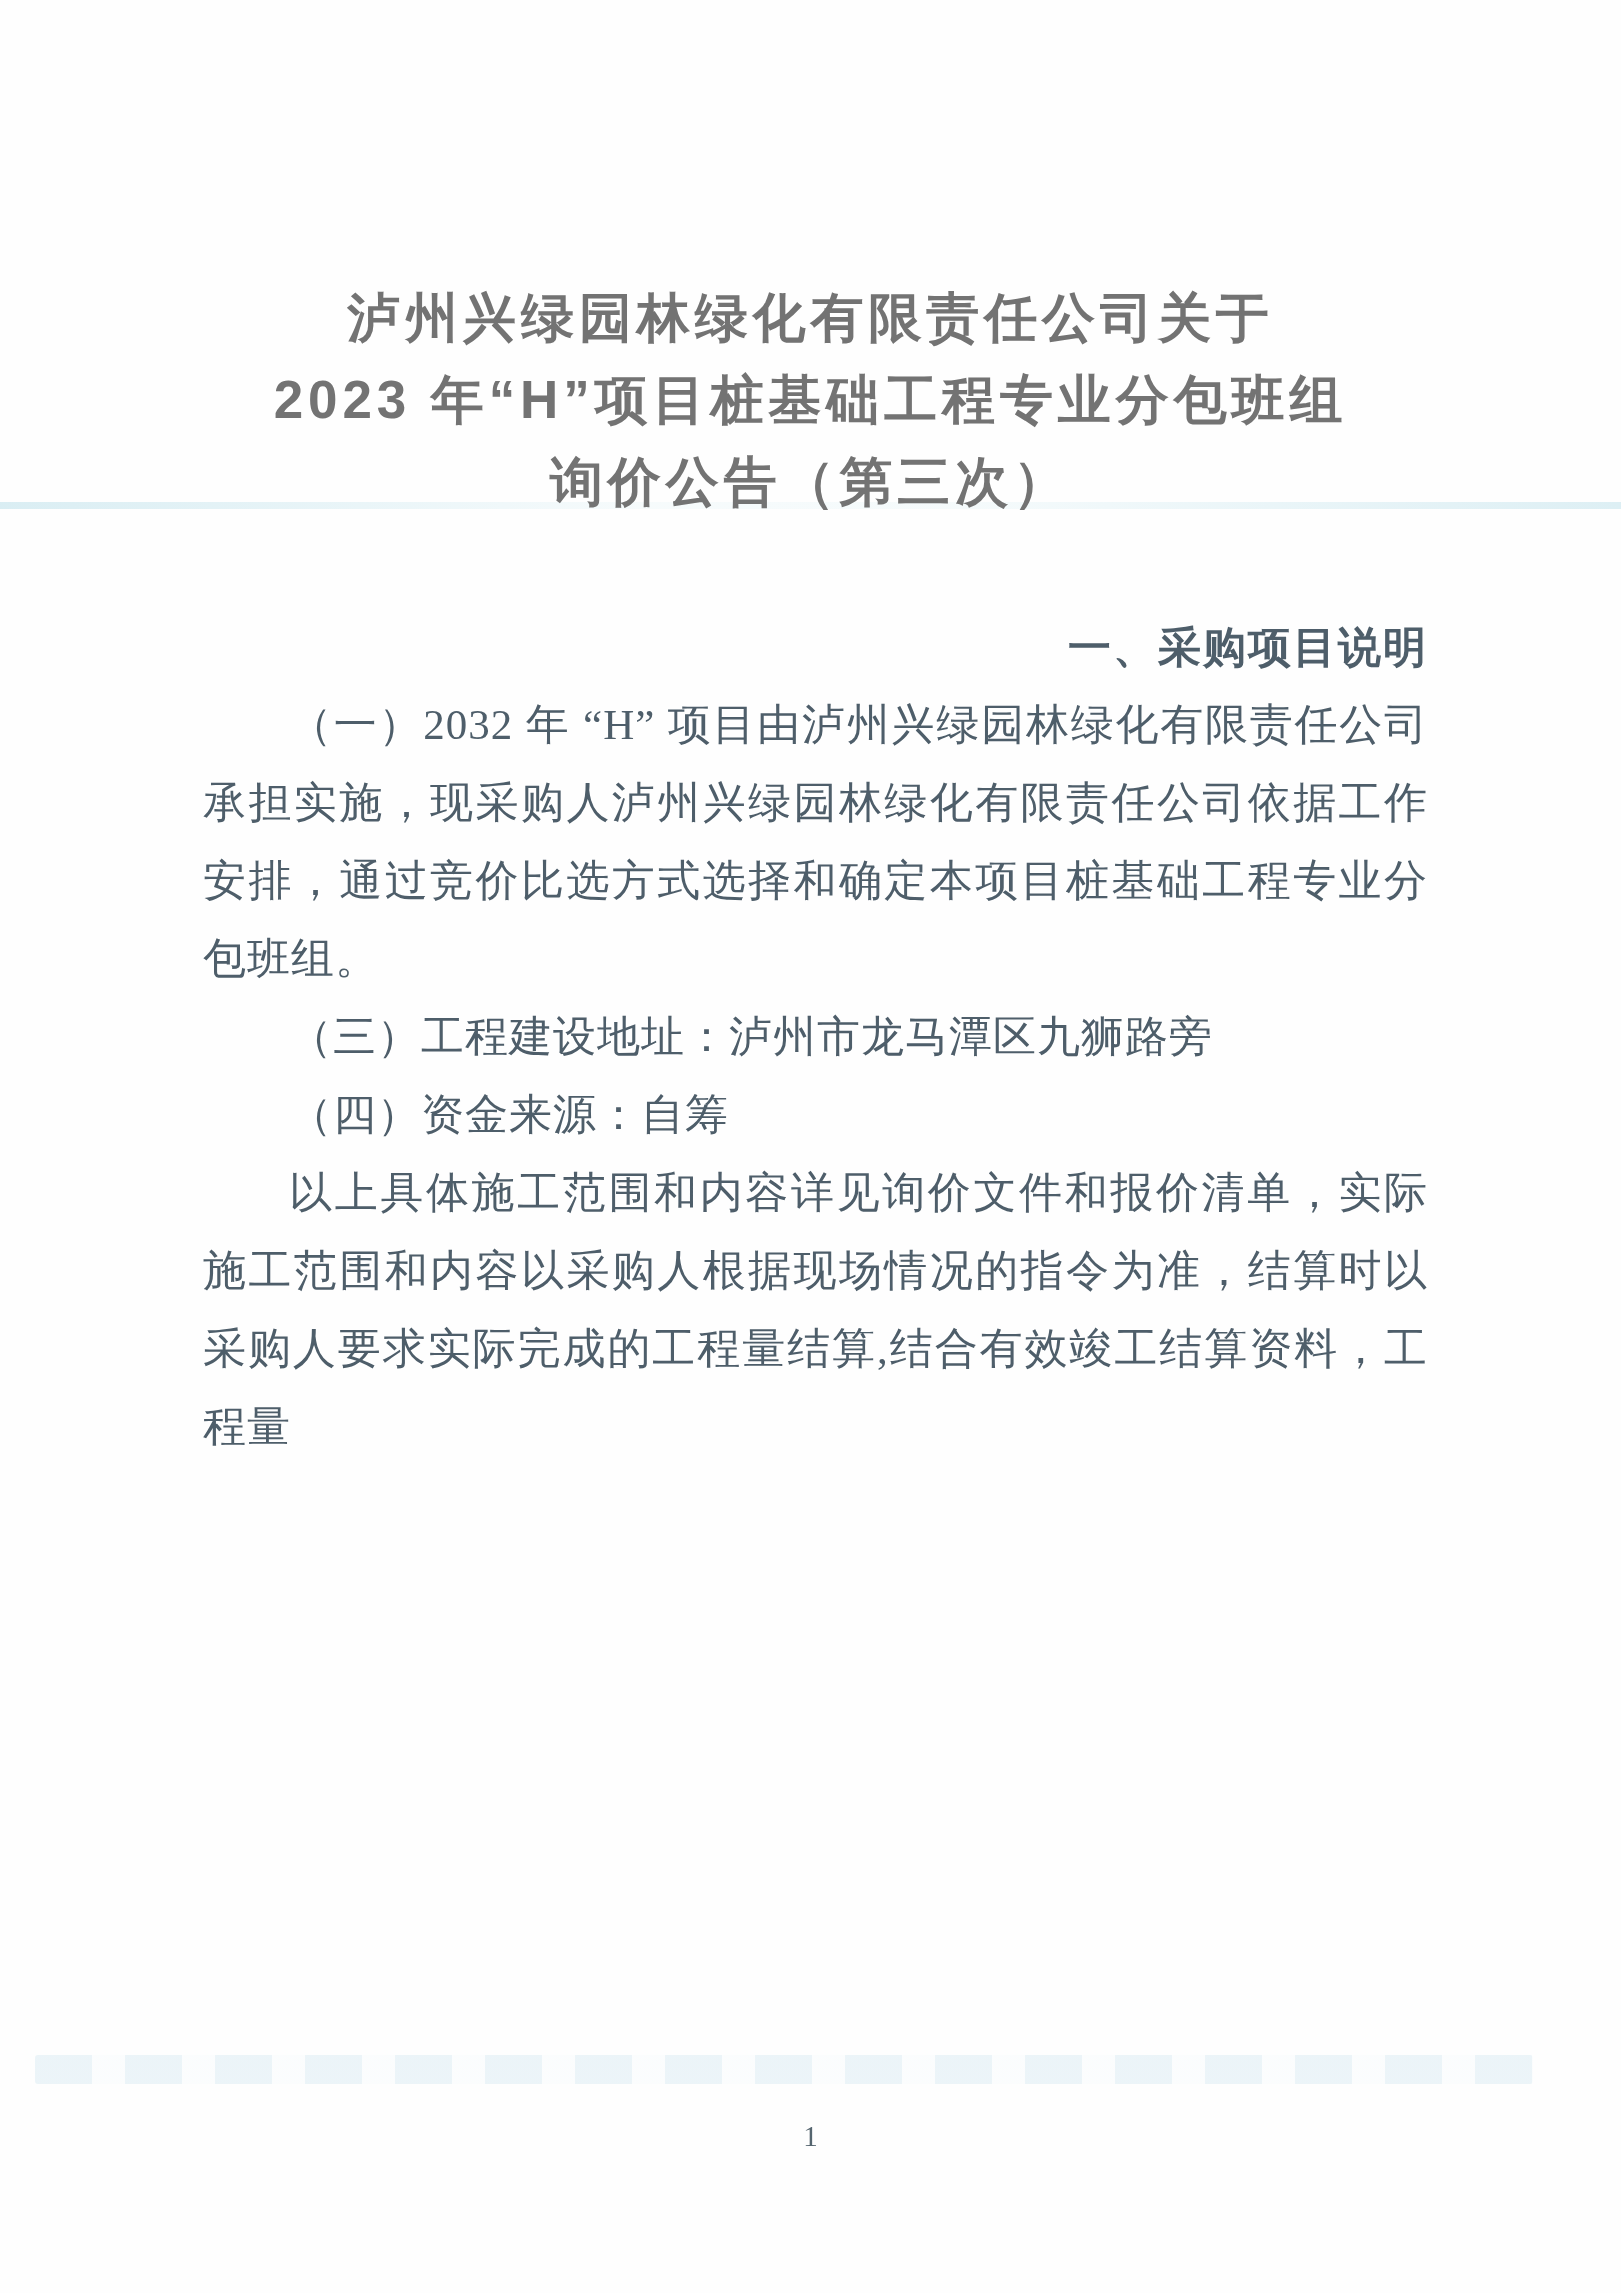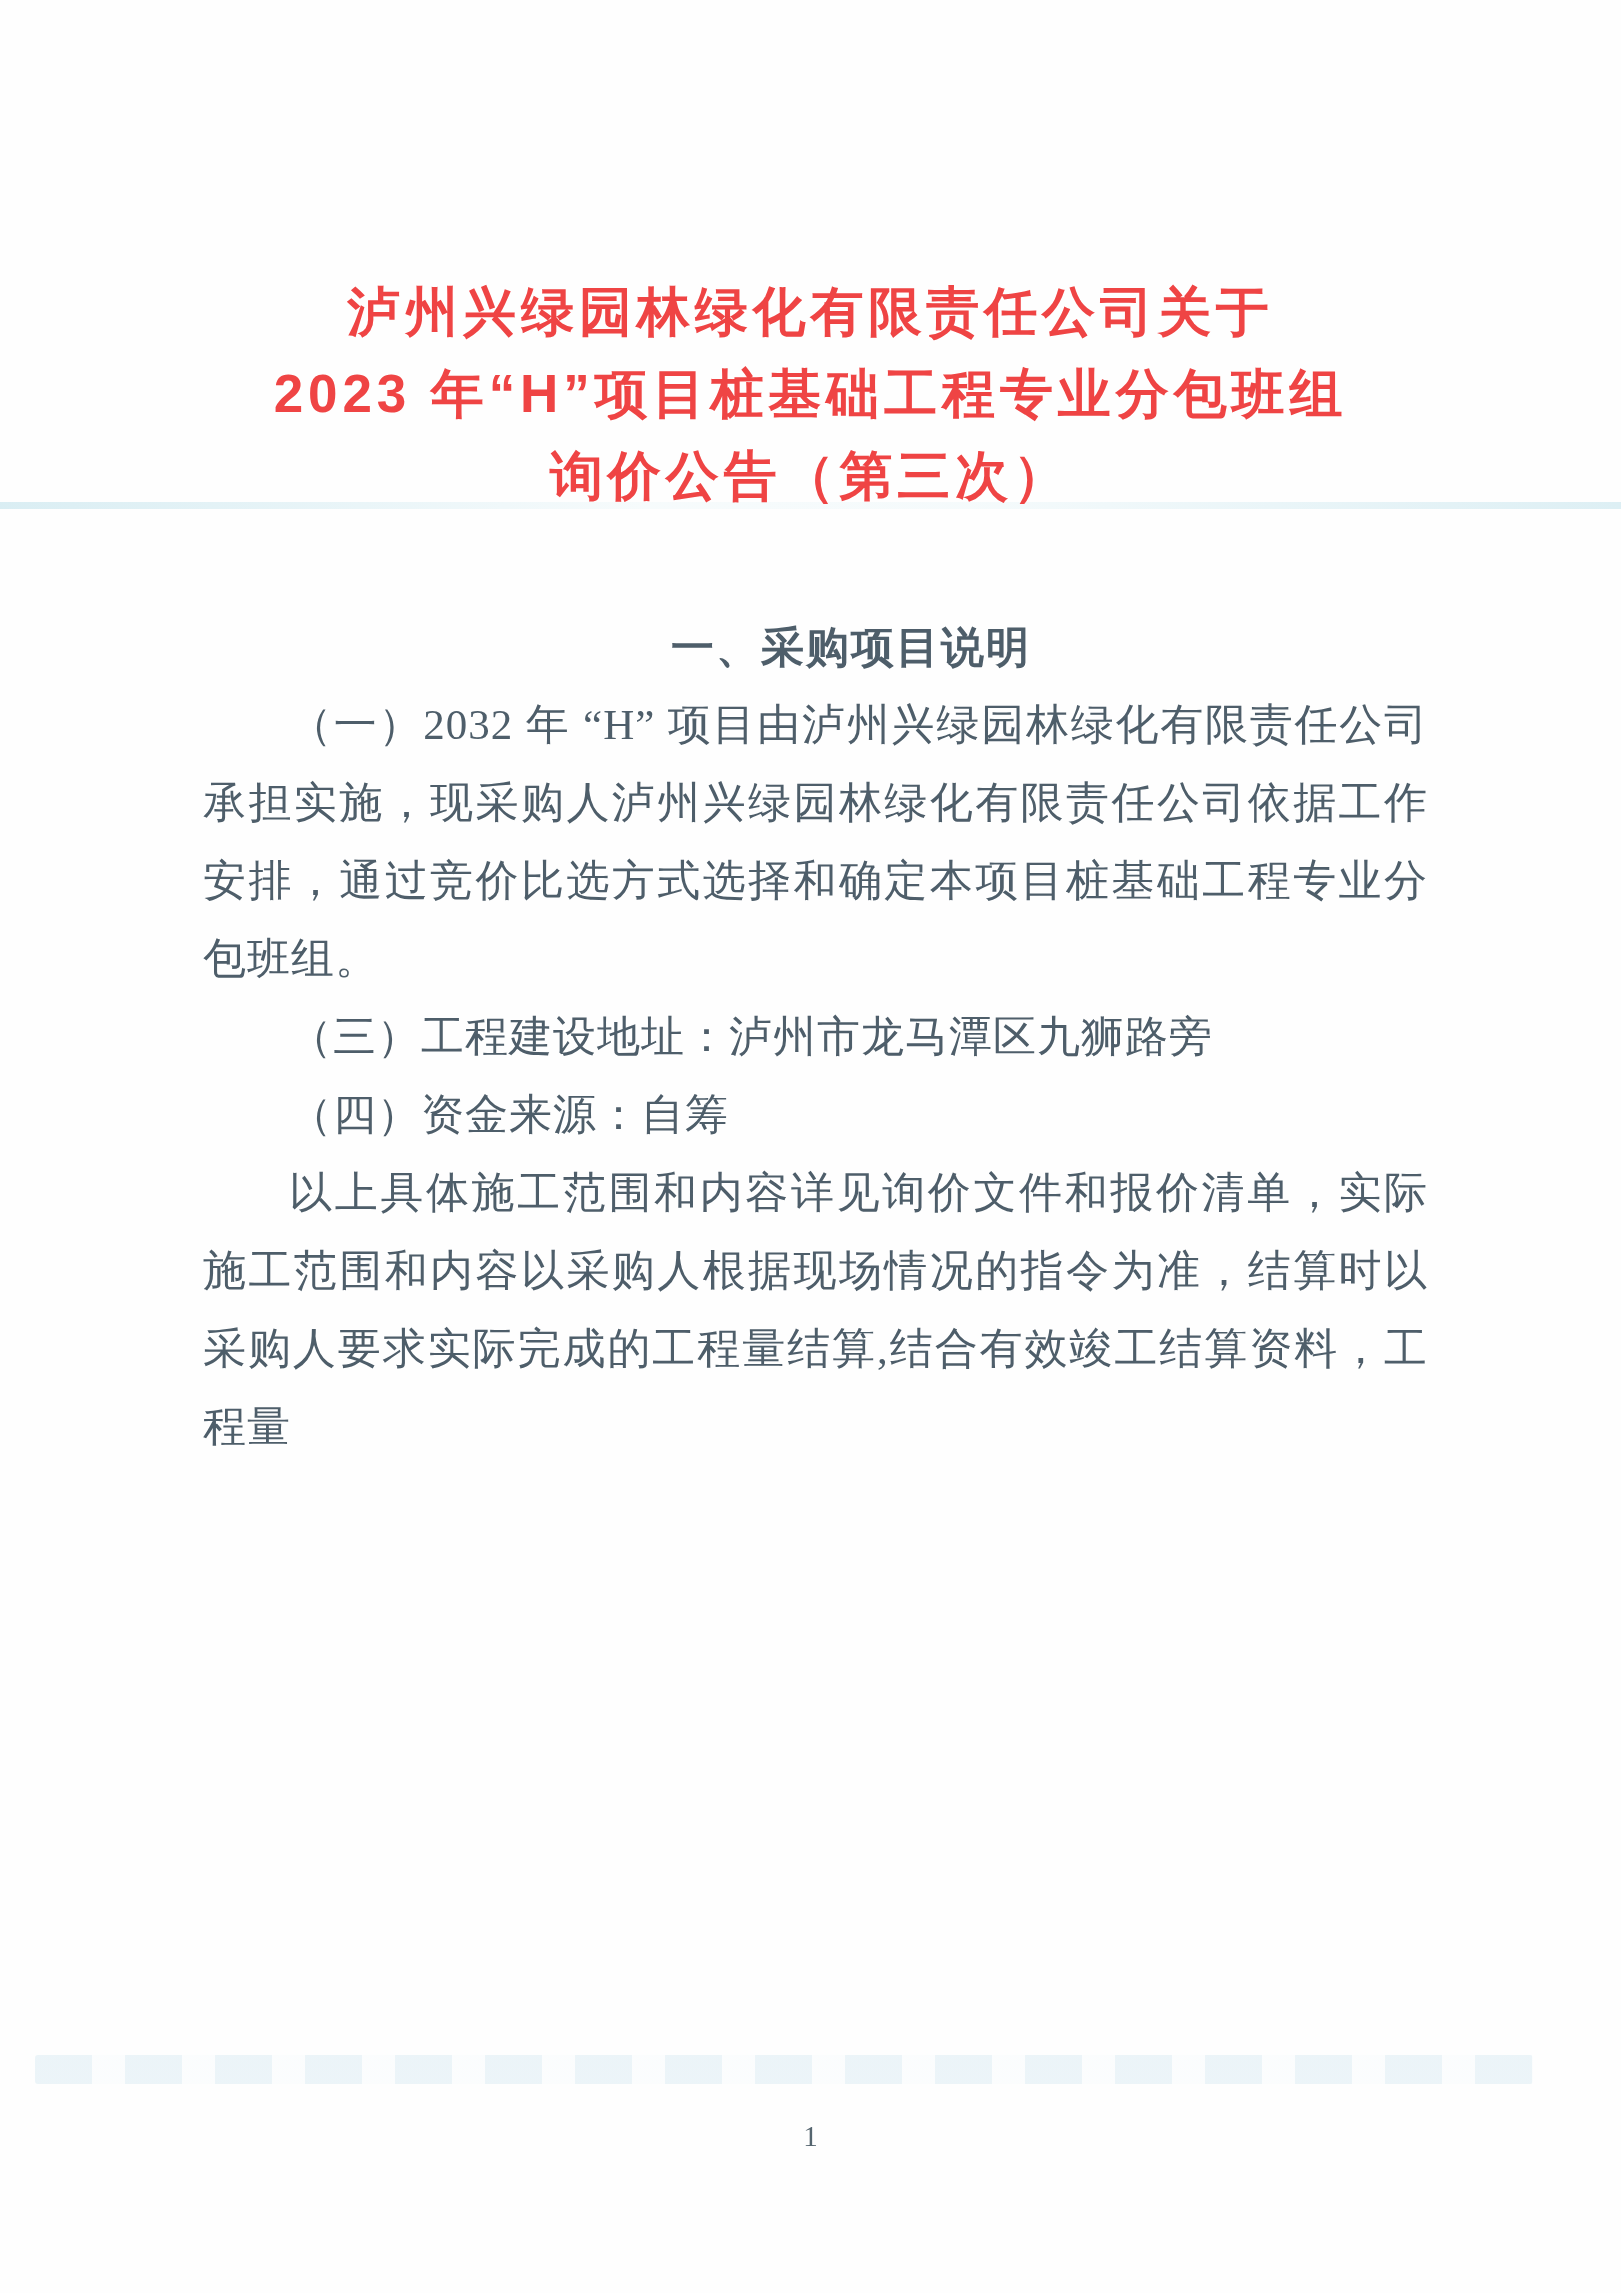--- a/index.html
+++ b/index.html
@@ -28,29 +28,29 @@
     top: 2055px; left: 35px; width: 1498px; height: 29px;
     opacity: 0.65;
     background: repeating-linear-gradient(90deg,
       rgba(203,227,238,0.55) 0px, rgba(203,227,238,0.55) 57px,
       rgba(228,242,248,0.18) 57px, rgba(228,242,248,0.18) 90px);
     border-radius: 2.9px;
   }
 
   .doc-title {
     position: absolute;
-    top: 271px; left: 0; width: 100%;
+    top: 277px; left: 0; width: 100%;
     margin: 0;
     text-align: center;
     font-family: "Liberation Sans", sans-serif;
     font-weight: 700;
     font-size: 53px;
     line-height: 82px;
     letter-spacing: 4.9px;
-    color: #ef4444;
+    color: #737373;
   }
   .title-line { display: block; white-space: nowrap; }
 
   .doc-body {
     position: absolute;
     top: 608px; left: 203px; width: 1225px;
     font-size: 43px;
     line-height: 78px;
     letter-spacing: 1px;
     text-align: justify;
@@ -58,21 +58,21 @@
   }
 
   .section-heading {
     margin: 0;
     font-family: "Liberation Sans", sans-serif;
     font-weight: 700;
     font-size: 43px;
     line-height: 78px;
     letter-spacing: 2px;
     text-indent: 71px;
-    text-align: center;
+    text-align: right;
     color: #4959" ;
     color: #495963;
   }
 
   .para {
     margin: 0;
     text-indent: 86px;
   }
 
   .page-number {

